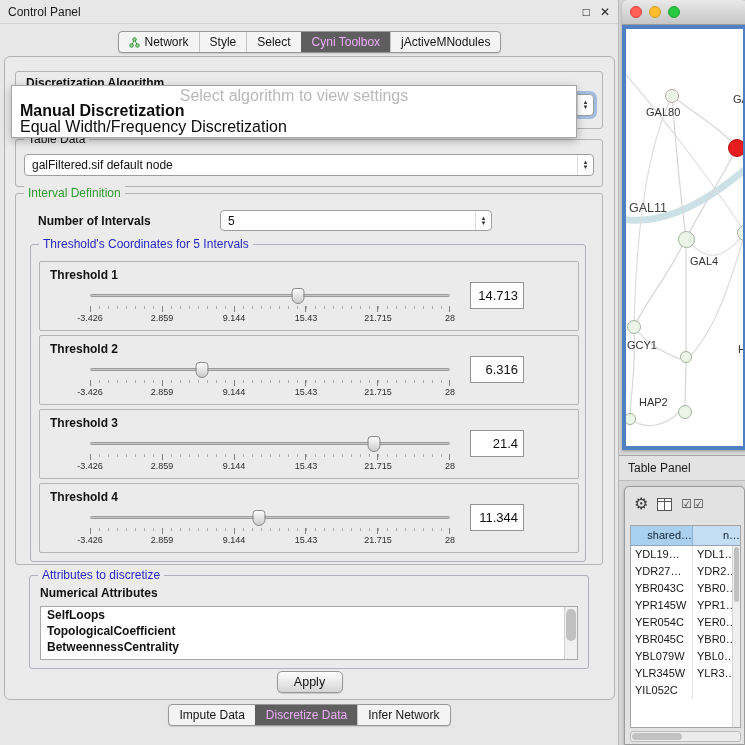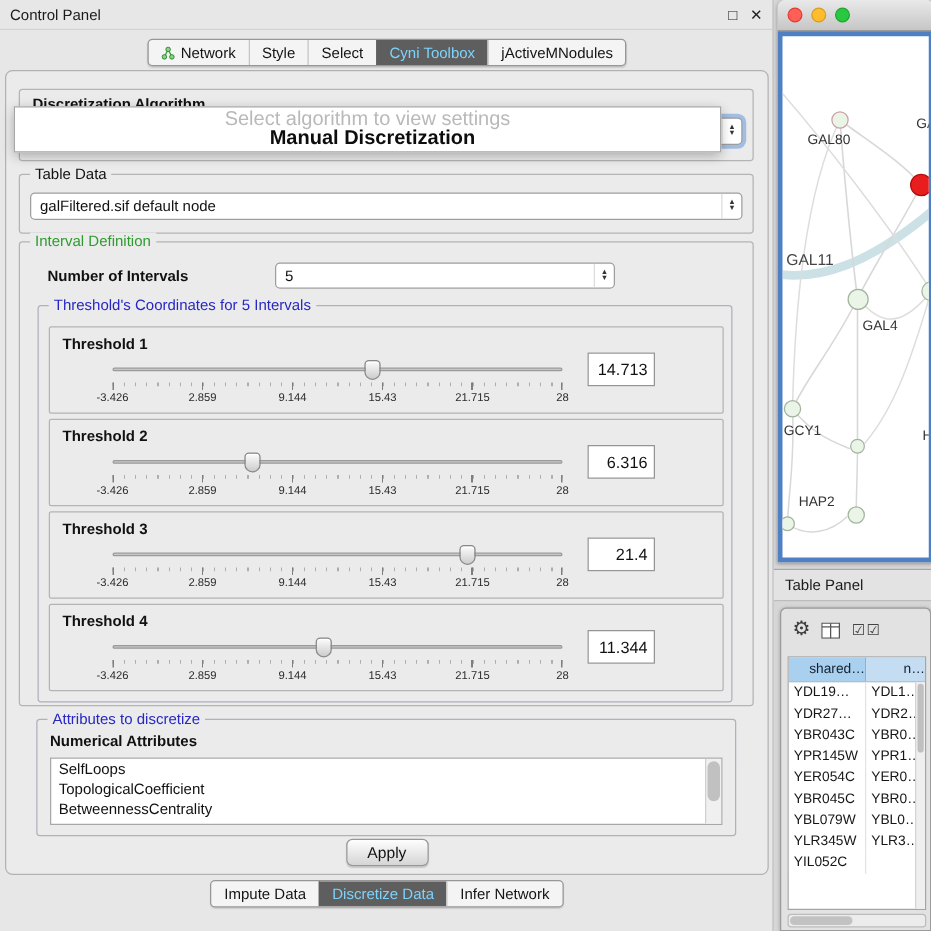--- a/index.html
+++ b/index.html
@@ -10,38 +10,38 @@
   
   .control-panel { position:absolute; left:0; top:0; width:619px; height:745px; background:#e7e7e7; border-right:1px solid #b8b8b8; }
   .cp-titlebar { position:relative; height:24px; display:flex; align-items:center; padding:0 8px; font-size:12px; color:#1a1a1a; border-bottom:1px solid #d2d2d2; }
   .cp-titlebar .winbtns { margin-left:auto; display:flex; gap:10px; font-size:12px; color:#222; }
   .tabbar { position:absolute; left:0; width:619px; display:flex; justify-content:center; }
   .tabbar.top { top:31px; }
   .tabbar.bottom { top:704px; }
   .seg { display:flex; height:22px; border:1px solid #979797; border-radius:4px; overflow:hidden; background:#f4f4f4; box-shadow:0 1px 1px rgba(0,0,0,.12); }
   .seg .tab { display:flex; align-items:center; gap:5px; padding:0 10px; font-size:12px; color:#141414; border-left:1px solid #c4c4c4; white-space:nowrap; cursor:default; }
   .seg .tab:first-child { border-left:none; }
-  .seg .tab.sel { background:#5e5e5e; color:#7dd3fc; border-left-color:#5e5e5e; }
+  .seg .tab.sel { background:#5e5e5e; color:#f0abfc; border-left-color:#5e5e5e; }
   .main-panel { position:absolute; left:4px; top:56px; width:611px; height:644px; background:#ebebeb; border:1px solid #b2b2b2; border-radius:6px; }
 
   .group { position:absolute; border:1px solid #b4b4b4; border-radius:3px; }
   .group-title { position:absolute; top:-8px; left:8px; background:#ebebeb; padding:0 4px; font-size:12px; color:#111; white-space:nowrap; }
   .group-title.green { color:#2e9b2e; }
   .group-title.blue { color:#2727c4; }
 
   
   .disc-group { left:10px; top:14px; width:588px; height:58px; }
   .disc-label { position:absolute; left:10px; top:4px; font-size:12px; font-weight:bold; color:#111; }
   .combo { position:absolute; background:#fff; border:1px solid #9e9e9e; border-radius:4px; font-size:12px; display:flex; align-items:center; padding-left:7px; color:#111; }
   .combo .stepper { margin-left:auto; width:16px; align-self:stretch; display:flex; flex-direction:column; align-items:center; justify-content:center; color:#333; border-left:1px solid #dcdcdc; font-size:6px; line-height:5px; }
   .combo.focus { box-shadow:0 0 0 3px rgba(100,152,218,.55); }
 
   .popup { position:absolute; left:6px; top:28px; width:566px; background:#fff; border:1px solid #a6a6a6; box-shadow:0 3px 9px rgba(0,0,0,.28); z-index:20; font-size:16px; padding:2px 0; }
   .popup .prompt { color:#b9b9b9; text-align:center; height:15px; line-height:15px; }
-  .popup .opt { height:16px; line-height:16px; padding-left:8px; color:#0d0d0d;text-align:center; }
+  .popup .opt { height:16px; line-height:16px; padding-left:8px; color:#0d0d0d; }
   .popup .opt.bold { font-weight:bold; }
 
   .td-group { left:10px; top:82px; width:588px; height:48px; }
   .td-combo { left:8px; right:8px; top:14px; height:22px; }
 
   .iv-group { left:10px; top:136px; width:588px; height:372px; }
   .ni-label { position:absolute; left:22px; top:20px; font-size:12px; font-weight:bold; color:#111; }
   .ni-combo { left:204px; top:16px; width:272px; height:21px; }
 
   .th-group { left:14px; top:50px; width:556px; height:318px; border-color:#b0b0be; }
@@ -55,21 +55,21 @@
       repeating-linear-gradient(90deg,#7f7f7f 0 1px,transparent 1px 71.8px),
       repeating-linear-gradient(90deg,#adadad 0 1px,transparent 1px 9px);
     background-size:100% 6px, 100% 3px; background-repeat:no-repeat; }
   .tlabels { position:absolute; left:50px; top:51px; width:360px; height:10px; }
   .tlabels span { position:absolute; transform:translateX(-50%); font-size:9px; color:#2c2c2c; white-space:nowrap; }
   .value-box { position:absolute; right:54px; top:20px; width:54px; height:27px; background:#fff; border:1px solid #959595; font-size:13px; color:#111; display:flex; align-items:center; justify-content:flex-end; padding-right:5px; }
 
   .attr-group { left:24px; top:518px; width:560px; height:94px; border-color:#b0b0be; }
   .attr-label { position:absolute; left:10px; top:10px; font-size:12px; font-weight:bold; color:#111; }
   .listbox { position:absolute; left:10px; right:10px; top:30px; height:54px; background:#fff; border:1px solid #a8a8a8; overflow:hidden; }
-  .listbox .item { font-size:12px; line-height:16px; padding-left:6px; color:#111; }
+  .listbox .item { font-size:12px; line-height:16px; padding-left:6px; color:#111;font-weight:bold; }
   .vscroll { position:absolute; right:0; top:0; bottom:0; width:13px; background:#f0f0f0; border-left:1px solid #d0d0d0; }
   .vscroll .thumb { position:absolute; left:1px; right:1px; top:2px; height:32px; background:#c1c1c1; border-radius:5px; }
 
   .apply-btn { position:absolute; left:50%; top:614px; transform:translateX(-50%); width:66px; height:22px; font-size:12.5px; color:#111; background:linear-gradient(#fefefe,#d5d5d5); border:1px solid #979797; border-radius:5px; display:flex; align-items:center; justify-content:center; box-shadow:0 1px 1px rgba(0,0,0,.15); }
 
   .net-tab-icon { width:11px; height:11px; display:inline-block; }
 
   
   .right-side { position:absolute; left:619px; top:0; width:126px; height:745px; background:#d6d6d6; }
   .net-window { position:absolute; left:3px; top:0; width:125px; height:450px; border-radius:6px 6px 0 0; overflow:hidden; box-shadow:0 1px 3px rgba(0,0,0,.3); }
@@ -153,20 +153,21 @@
           <span class="stepper">
             <span>▲</span>
               <span>▼</span>
           </span>
         </div>
       </div>
 
       <div class="popup">
         <div class="prompt">Select algorithm to view settings</div>
         <div class="opt bold">Manual Discretization</div>
+        <div class="opt">Equal Width/Frequency Discretization</div>
       </div>
 
       <div class="group td-group">
         <span class="group-title">Table Data</span>
         <div class="combo td-combo">
           <span>galFiltered.sif default node</span>
           <span class="stepper">
             <span>▲</span>
               <span>▼</span>
           </span>

